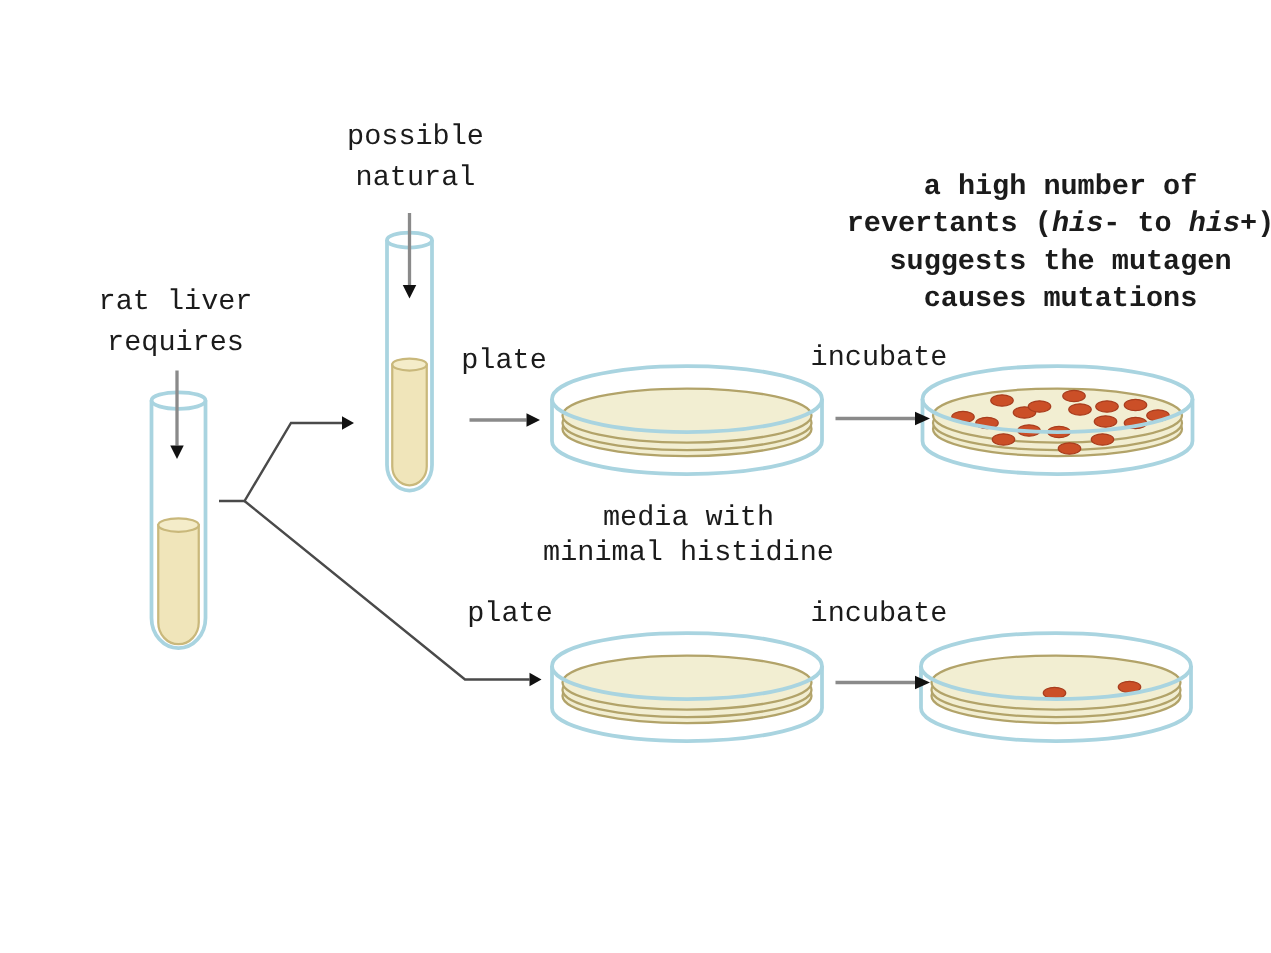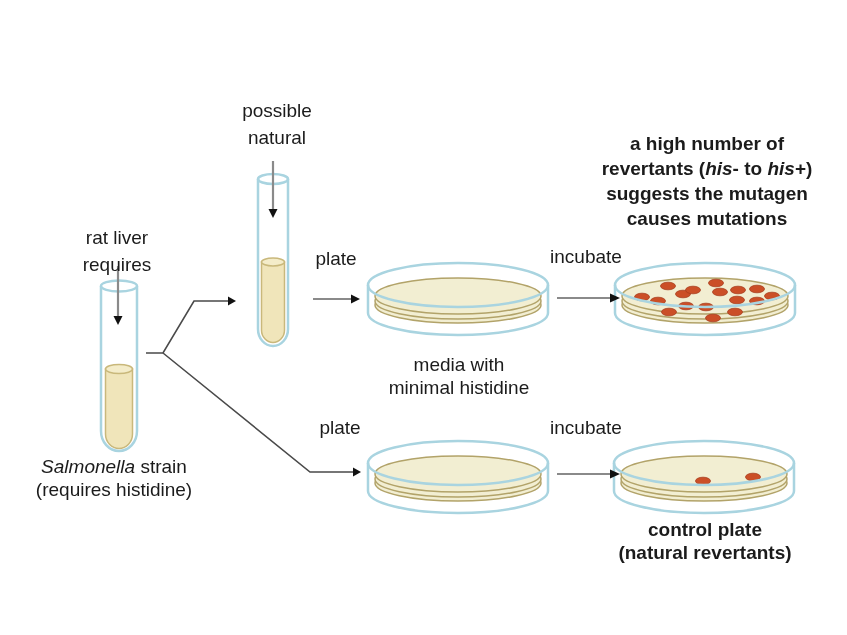--- a/index.html
+++ b/index.html
@@ -1,18 +1,18 @@
 <!DOCTYPE html>
 <html style="--ink: #1b1b1b; --line: #4a4a4a; --shaft: #8a8a8a; --head: #111111; --glass: #a9d4e0; --agar: #f2eed2; --agarEdge: #b2a369; --liquid: #f0e5ba; --liquidEdge: #c9b87b; --meniscus: #f4ecc9; --colony: #cb4f27; --colonyEdge: #a83d1e;"><head>
 <meta charset="utf-8">
 <style>
   html,body{margin:0;padding:0;background:#fff;}
   .canvas{
     position:relative;width:847px;height:615px;background:#ffffff;overflow:hidden;
-    font-family:Liberation Sans, sans-serif;color:var(--ink,#1b1b1b);margin-top:19px;
+    font-family:Liberation Mono, monospace;color:var(--ink,#1b1b1b);
   }
   .layer{position:absolute;left:0;top:0;}
   .lbl{
     position:absolute;transform:translateX(-50%);text-align:center;white-space:nowrap;
     font-size:19px;line-height:26px;color:var(--ink,#1b1b1b);
   }
   .bold{font-weight:bold;}
   .it{font-style:italic;}
   
   .glass-body{fill:#ffffff;stroke:var(--glass,#a9d4e0);stroke-width:2.5;}
@@ -128,29 +128,25 @@
       <line class="shaft" x1="557" y1="455" x2="610" y2="455"></line>
       <polygon class="head" points="610,450.5 610,459.5 620,455"></polygon>
     </g>
   </svg>
 
   <div class="lbl" style="left:277px;top:78px;line-height:27px;">
     <div>possible</div>
     <div>natural</div>
   </div>
 
-  <div class="lbl" style="left:117px;top:205px;line-height:27px;">
+  <div class="lbl" style="left:117px;top:188px;line-height:27px;">
     <div>rat liver</div>
     <div>requires</div>
   </div>
 
-  <div class="lbl" style="left:114px;top:436px;line-height:23px;">
-    <div><span class="it">Salmonella</span><span> strain</span></div>
-    <div>(requires histidine)</div>
-  </div>
 
   <div class="lbl" style="left:336px;top:227px;">plate</div>
 
   <div class="lbl" style="left:586px;top:225px;">incubate</div>
 
   <div class="lbl bold" style="left:707px;top:112px;line-height:25px;">
     <div>a high number of</div>
     <div><span>revertants (</span><span class="it">his</span><span>- to </span><span class="it">his</span><span>+)</span></div>
     <div>suggests the mutagen</div>
     <div>causes mutations</div>
@@ -158,18 +154,14 @@
 
   <div class="lbl" style="left:459px;top:334px;line-height:23px;">
     <div>media with</div>
     <div>minimal histidine</div>
   </div>
 
   <div class="lbl" style="left:340px;top:396px;">plate</div>
 
   <div class="lbl" style="left:586px;top:396px;">incubate</div>
 
-  <div class="lbl bold" style="left:705px;top:499px;line-height:23px;">
-    <div>control plate</div>
-    <div>(natural revertants)</div>
-  </div>
 
 </div>
 
 </body></html>

